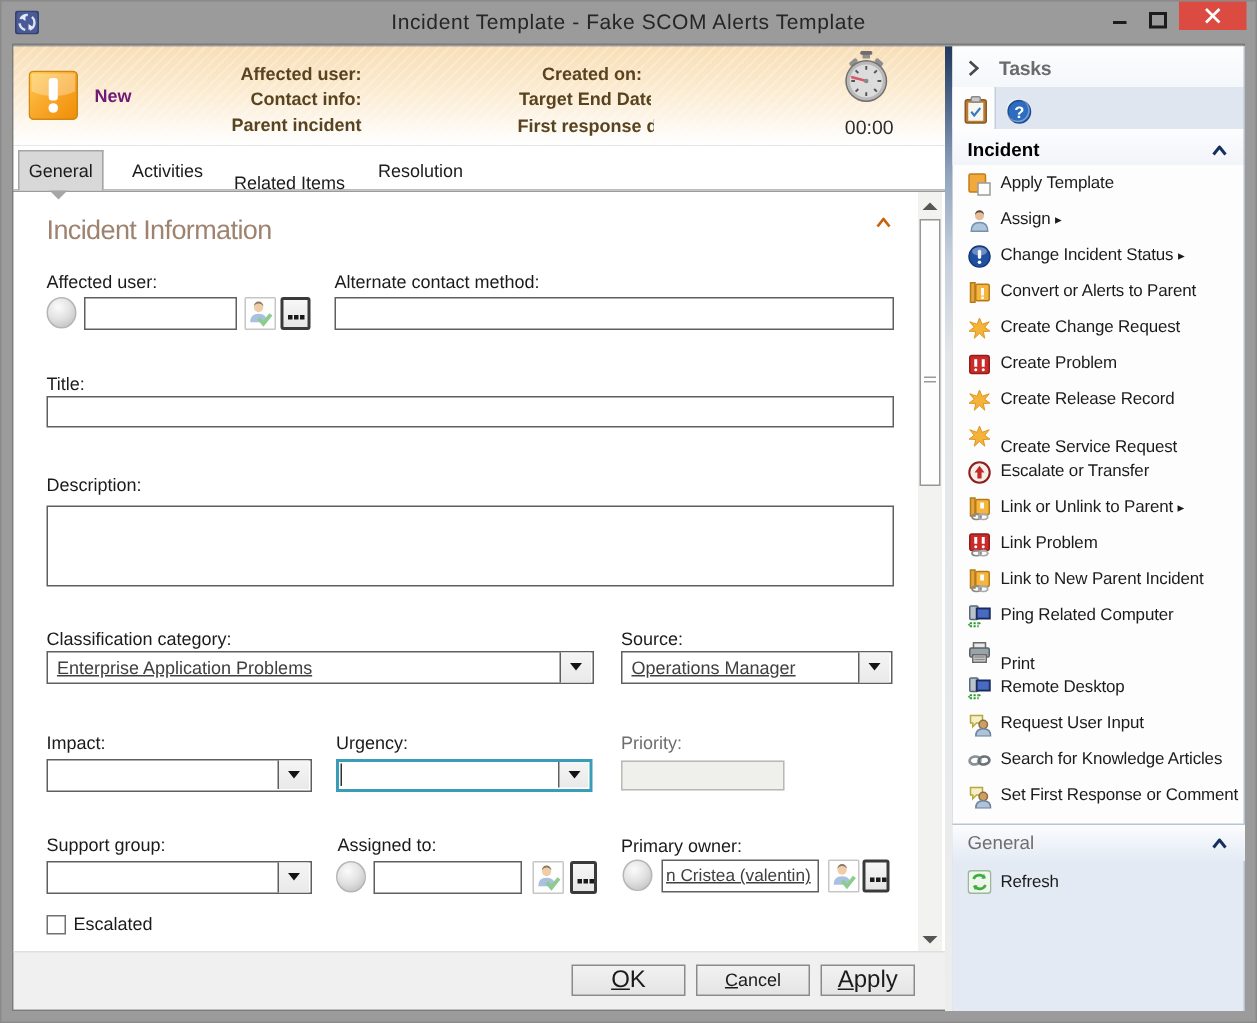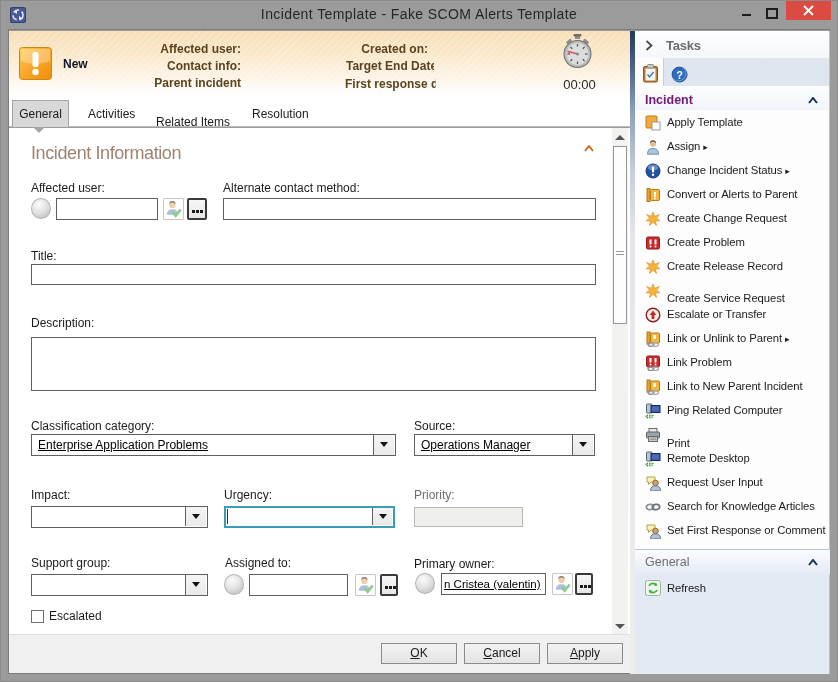--- a/index.html
+++ b/index.html
@@ -16,21 +16,21 @@
 .dbtn { position:absolute; width:20px; height:22px; border:2px solid #3a3a3a;
   background:linear-gradient(#f7f7f7, #e6e6e6); border-radius:2px;}
 .dbtn:after { content:""; position:absolute; left:3px; top:10px; width:2.5px; height:2.5px;
   background:#1a1a1a; box-shadow:4px 0 #1a1a1a, 8px 0 #1a1a1a; }
 .combo { position:absolute; background:#fff; border:1px solid #707070; height:22px; }
 .cbtn { position:absolute; width:21px;
   background:linear-gradient(#f5f5f5, #e9e9e9); border-left:1px solid #5f5f5f; }
 .cbtn:after { content:""; position:absolute; left:6px; top:45%; margin-top:-2px;
   border-left:4.5px solid transparent; border-right:4.5px solid transparent; border-top:5px solid #141414; }
 .combo, .inp { border-color:#5f5f5f; }
-.uval { position:absolute; font-size:12px; color:#000000; text-decoration:underline; white-space:nowrap; }
+.uval { position:absolute; font-size:12px; color:#404040; text-decoration:underline; white-space:nowrap; }
 .ticon { position:absolute; left:645px; width:16px; height:16px; }
 .titem { position:absolute; left:667px; font-size:11.3px; letter-spacing:-0.1px; color:#1b1b1b; white-space:nowrap; }
 </style>
 </head>
 <body>
 
 <div class="abs" style="left:0;top:0;width:838px;height:682px;border:1px solid #8a8a8a;"></div>
 <div class="abs" style="left:8px;top:29px;width:822px;height:645px;border:1px solid #7c7c7c;"></div>
 
 <svg class="abs" style="left:10px;top:7px" width="16" height="16" viewBox="0 0 16 16">
@@ -60,21 +60,21 @@
       <stop offset="0" stop-color="#ffcb4d"></stop>
         <stop offset="0.5" stop-color="#f9a72a"></stop>
         <stop offset="1" stop-color="#ef8e06"></stop>
     </linearGradient>
   </defs>
   <rect x="0.5" y="0.5" width="32" height="32" rx="3" fill="url(#ngr)" stroke="#d08713"></rect>
   <path d="M2 2 h29 v12 q-14 6 -29 0 z" fill="rgba(255,255,255,0.30)"></path>
   <rect x="13.5" y="5" width="6" height="15" rx="2" fill="#fff"></rect>
   <circle cx="16.5" cy="25" r="3.2" fill="#fff"></circle>
 </svg>
-<div class="lbl" style="left:63px;top:57px;font-weight:bold;color:#0f172a;">New</div>
+<div class="lbl" style="left:63px;top:57px;font-weight:bold;color:#701a75;">New</div>
 
 <div class="lbl" style="left:100px;top:42px;width:141px;text-align:right;font-weight:bold;color:#5a441f;">Affected user:</div>
 <div class="lbl" style="left:100px;top:59px;width:141px;text-align:right;font-weight:bold;color:#5a441f;">Contact info:</div>
 <div class="lbl" style="left:100px;top:76px;width:141px;text-align:right;font-weight:bold;color:#5a441f;">Parent incident</div>
 
 <div class="lbl" style="left:346px;top:42px;width:82px;text-align:right;font-weight:bold;color:#5a441f;">Created on:</div>
 <div class="lbl" style="left:346px;top:59px;width:88px;overflow:hidden;font-weight:bold;color:#5a441f;">Target End Date:</div>
 <div class="lbl" style="left:345px;top:77px;width:91px;overflow:hidden;font-weight:bold;color:#5a441f;">First response due:</div>
 
 <svg class="abs" style="left:562px;top:34px" width="31" height="37" viewBox="0 0 31 37">
@@ -191,23 +191,23 @@
 <div class="lbl" style="left:49px;top:609px;">Escalated</div>
 
 <div class="abs" style="left:612px;top:128px;width:16px;height:506px;background:#f2f2f1;"></div>
 <div class="abs" style="left:615px;top:135px;width:0;height:0;border-left:5px solid transparent;border-right:5px solid transparent;border-bottom:5px solid #555;"></div>
 <div class="abs" style="left:613px;top:146px;width:14px;height:178px;background:#fdfdfd;border:1px solid #969696;"></div>
 <div class="abs" style="left:616px;top:251px;width:8px;height:1px;background:#9a9a9a;"></div>
 <div class="abs" style="left:616px;top:254px;width:8px;height:1px;background:#9a9a9a;"></div>
 <div class="abs" style="left:615px;top:624px;width:0;height:0;border-left:5px solid transparent;border-right:5px solid transparent;border-top:5px solid #555;"></div>
 
 <div class="abs" style="left:9px;top:634px;width:621px;height:39px;background:#f0f0f0;border-top:1px solid #dfdfdf;"></div>
-<div class="abs" style="left:381px;top:643px;width:76px;height:21px;background:linear-gradient(#f2f2f2,#e4e4e4);border:1px solid #8a8a8a;font-size:12px;text-align:center;line-height:19px;color:#1b1b1b;"><u>O</u>K</div>
+<div class="abs" style="left:381px;top:643px;width:76px;height:21px;background:linear-gradient(#f2f2f2,#e4e4e4);border:1px solid #8a8a8a;font-size:16px;text-align:center;line-height:19px;color:#1b1b1b;"><u>O</u>K</div>
 <div class="abs" style="left:464px;top:643px;width:76px;height:21px;background:linear-gradient(#f2f2f2,#e4e4e4);border:1px solid #8a8a8a;font-size:12px;text-align:center;line-height:19px;color:#1b1b1b;"><u>C</u>ancel</div>
-<div class="abs" style="left:547px;top:643px;width:76px;height:21px;background:linear-gradient(#f2f2f2,#e4e4e4);border:1px solid #8a8a8a;font-size:12px;text-align:center;line-height:19px;color:#1b1b1b;"><u>A</u>pply</div>
+<div class="abs" style="left:547px;top:643px;width:63px;height:21px;background:linear-gradient(#f2f2f2,#e4e4e4);border:1px solid #8a8a8a;font-size:16px;text-align:center;line-height:19px;color:#1b1b1b;"><u>A</u>pply</div>
 
 <div class="abs" style="left:630px;top:31px;width:5px;height:643px;background:linear-gradient(#20395c, #51688a 6%, #8fa3bd 13%, #c6cfdc 22%, #e4e6ea 32%, #ededed 100%);"></div>
 
 <div class="abs" style="left:635px;top:31px;width:195px;height:643px;background:#fdfdfe;"></div>
 <div class="abs" style="left:635px;top:86px;width:195px;height:24px;background:linear-gradient(#fdfdfe,#f1f4f9);"></div>
 <div class="abs" style="left:635px;top:574px;width:195px;height:100px;background:#e3eaf3;"></div>
 <div class="abs" style="left:635px;top:31px;width:195px;height:27px;background:linear-gradient(#fdfdfe,#f4f7fb);"></div>
 <svg class="abs" style="left:645px;top:40px" width="8" height="11" viewBox="0 0 8 11">
     <path d="M1.5 1 L6.5 5.5 L1.5 10" fill="none" stroke="#4a4a4a" stroke-width="1.8"></path>
   </svg>
@@ -222,21 +222,21 @@
   <rect x="5.5" y="0.5" width="6" height="3.5" rx="1" fill="#c9c9c9" stroke="#8a8a8a"></rect>
   <path d="M5.5 10.5 l2 2.5 l4 -5" fill="none" stroke="#3a78c2" stroke-width="1.4"></path>
 </svg>
 
 <svg class="abs" style="left:671px;top:66px" width="17" height="17" viewBox="0 0 17 17">
   <circle cx="8.5" cy="8.5" r="7.5" fill="#2d6cc0" stroke="#1c4a8a"></circle>
   <circle cx="8.5" cy="8.5" r="7.5" fill="none" stroke="rgba(255,255,255,0.35)" stroke-width="1" transform="translate(-1,-1)"></circle>
   <text x="8.5" y="12.5" font-size="11" font-weight="bold" fill="#fff" text-anchor="middle" font-family="Liberation Sans">?</text>
 </svg>
 
-<div class="abs" style="left:645px;top:93px;font-size:12.5px;font-weight:bold;color:#701a75;">Incident</div>
+<div class="abs" style="left:645px;top:93px;font-size:12.5px;font-weight:bold;color:#000000;">Incident</div>
 <svg class="abs" style="left:808px;top:97px" width="10" height="7" viewBox="0 0 10 7">
     <path d="M1 6 L5 1 L9 6" fill="none" stroke="#16305e" stroke-width="2"></path>
   </svg>
 
 <div id="tasklist">
 <svg class="ticon" style="top:115px" width="16" height="16" viewBox="0 0 16 16">
       <rect x="1" y="1" width="11" height="12" rx="1" fill="#f2a83a" stroke="#c07c18"></rect>
       <rect x="7" y="7" width="8" height="8" fill="#fdfdfb" stroke="#9a9a9a"></rect>
     </svg>
 <div class="titem" style="top:116px;">Apply Template</div>

